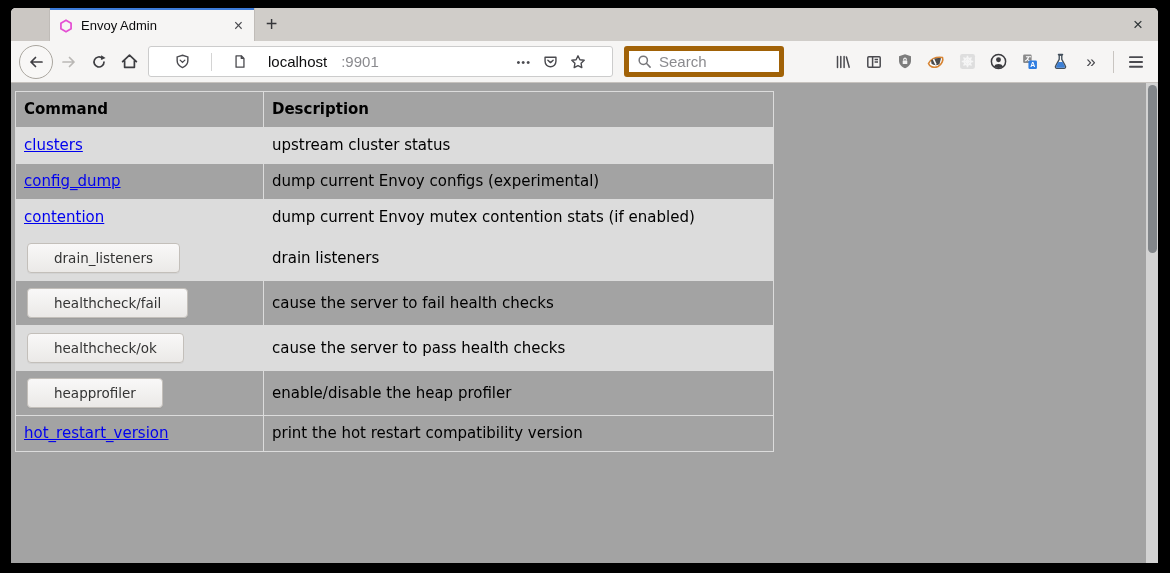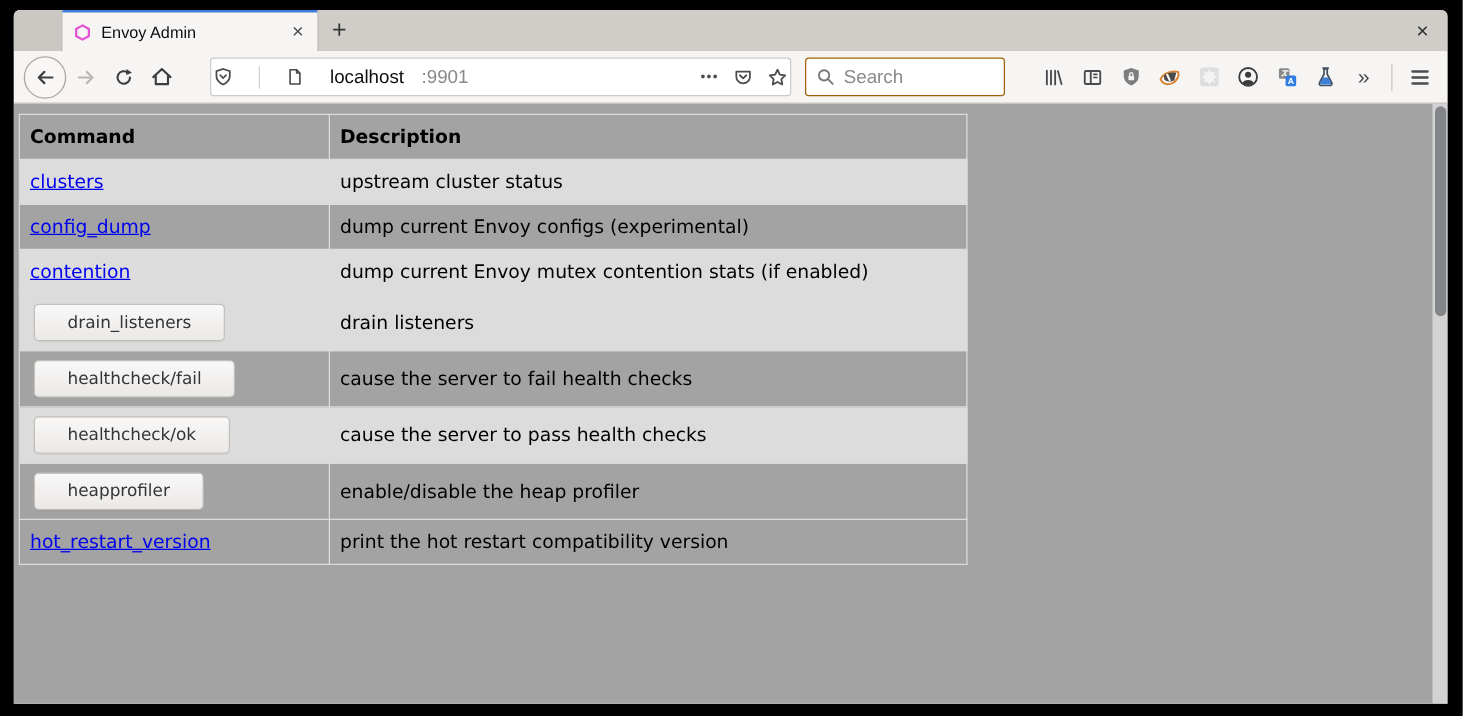--- a/index.html
+++ b/index.html
@@ -28,28 +28,28 @@
     font-size:20px;color:#35363a;border-left:1px solid #c0bcb8;}
   .tb-spacer{flex:1;}
   .win-close{width:40px;display:flex;align-items:center;justify-content:center;
     font-size:17px;color:#2e3436;}
 
   
   .navbar{height:42px;background:var(--chrome-bg);border-bottom:1px solid #c6c2be;
     display:flex;align-items:center;padding:0 8px;flex:none;}
   .nav-btn{width:30px;height:30px;display:flex;align-items:center;justify-content:center;flex:none;}
   .nav-btn.back{width:34px;height:34px;border:1px solid #aaa69f;border-radius:50%;background:#f8f7f6;margin-right:1px;}
-  .urlbar{margin-left:24px;width:465px;height:31px;background:#fff;border:1px solid #ccc;border-radius:3px;
-    display:flex;align-items:center;padding:0 2px;gap:21px;flex:none;}
+  .urlbar{margin-left:4px;width:465px;height:31px;background:#fff;border:1px solid #ccc;border-radius:3px;
+    display:flex;align-items:center;padding:0 26px;gap:21px;flex:none;}
   .url-sep{width:1px;height:18px;background:#d4d4d4;flex:none;}
   .url-host{font-size:15px;color:#0c0c0d;}
   .url-port{font-size:15px;color:#8a8a8e;}
   .url-right{margin-left:auto;display:flex;align-items:center;gap:12px;}
   .dots{font-size:11px;color:#4a4a4f;letter-spacing:1px;}
-  .searchbar{margin-left:11px;width:160px;height:31px;background:#fff;border:1px solid #a16207;border-radius:3px;
+  .searchbar{margin-left:11px;width:160px;height:31px;background:#fff;border:5px solid #a16207;border-radius:3px;
     display:flex;align-items:center;padding:0 8px;gap:7px;flex:none;}
   .searchbar input{border:none;outline:none;width:100px;font-size:15px;color:#333;
     font-family:"Liberation Sans",sans-serif;background:transparent;}
   .searchbar input::placeholder{color:#8a8a8e;opacity:1;}
   .right-icons{margin-left:auto;display:flex;align-items:center;gap:3px;}
   .icon-btn{width:28px;height:28px;display:flex;align-items:center;justify-content:center;flex:none;}
   .chev{font-size:17px;color:#4a4a4f;line-height:1;}
   .v-div{width:1px;height:22px;background:#c9c5c1;margin:0 5px;}
 
   

